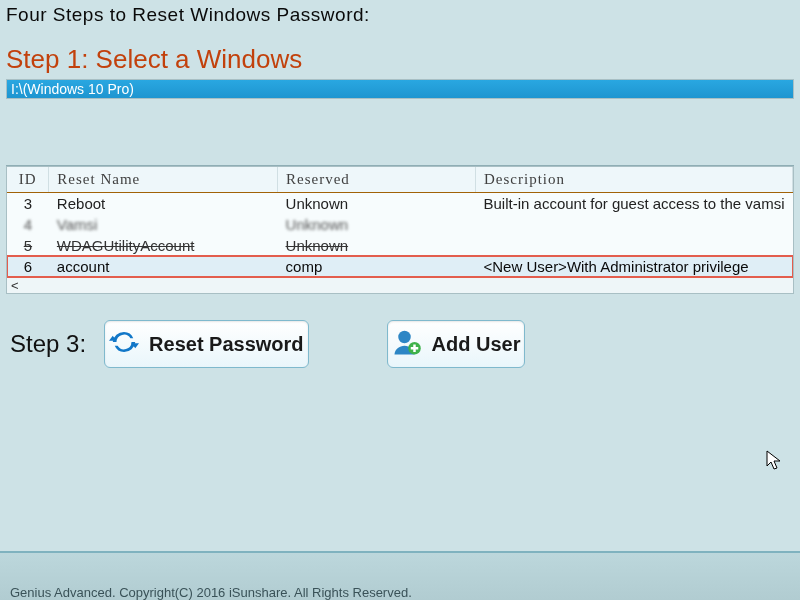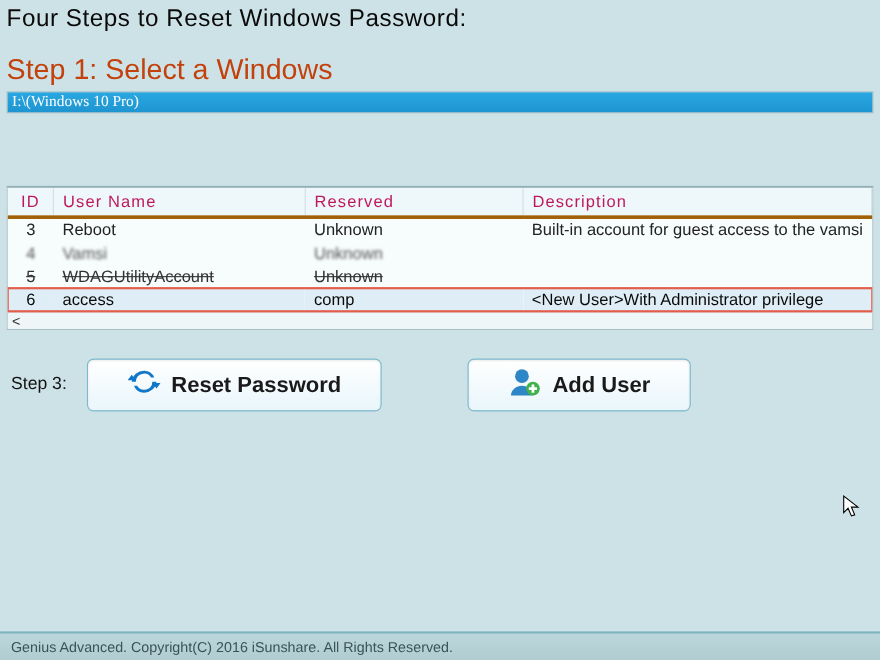--- a/index.html
+++ b/index.html
@@ -8,21 +8,21 @@
     background: #cde2e6;
     width: 800px; height: 600px;
     overflow: hidden;
     position: relative;
     color: #1a1a1a;
   }
   .panel {
     padding: 4px 6px;
   }
   .page-title {
-    font-size: 22px;
+    font-size: 19px;
     font-weight: 400;
     color: #0a0a0a;
     margin-bottom: 0;
     letter-spacing: .5px;
   }
   .step-label {
     font-size: 26px;
     font-weight: 400;
     color: #c2410c;
     margin-top: 18px;
@@ -32,47 +32,46 @@
     border: 1px solid #a8bfc4;
     background: #f6fbfc;
     font-size: 14px;
   }
   .windows-list .row {
     padding: 1px 4px;
   }
   .windows-list .row.selected {
     background: linear-gradient(#29a7e1, #1e95d0);
     color: #fff;
-    font-family: Liberation Serif, serif;
   }
   .spacer1 { height: 58px; }
   hr.sep {
     border: none; border-top: 1px solid #8faeb5;
     margin: 8px 0 0 0;
   }
   .user-table-wrap {
     background: #f7fcfd;
     border: 1px solid #a8bfc4;
     overflow: hidden;
   }
   table.user-table {
     width: 100%;
     border-collapse: collapse;
     font-size: 15px;
   }
   .user-table th {
-    font-family: Liberation Sans, sans-serif;
+    font-family: Liberation Serif, serif;
     font-weight: 400;
     letter-spacing: 1px;
     text-align: left;
     padding: 4px 8px;
-    border-bottom: 3px solid #a16207;
+    border-bottom: 1px solid #a16207;
     border-right: 1px solid #d0dfe3;
     background: #eef7fa;
-    color: #be185d;
+    color: #404040;
   }
   .user-table th.id { width: 42px; text-align: center; }
   .user-table td {
     padding: 2px 8px;
     font-size: 15px;
     color: #222;
     white-space: nowrap;
     overflow: hidden;
     text-overflow: clip;
   }
@@ -101,47 +100,47 @@
     color: #333;
   }
   .step-row {
     display: flex;
     align-items: center;
     gap: 18px;
     margin-top: 26px;
     padding-left: 4px;
   }
   .step-row .step-lbl {
-    font-size: 16px;
+    font-size: 24px;
     color: #111;
   }
   .btn {
     display: inline-flex;
     align-items: center;
     gap: 10px;
     background: linear-gradient(#ffffff, #e9f6fb);
     border: 1px solid #7fb9cd;
     border-radius: 6px;
-    padding: 8px 36px;
+    padding: 8px 4px;
     font-size: 20px;
     font-weight: 700;
     color: #1a1a1a;
     cursor: pointer;
     box-shadow: 0 1px 2px rgba(0,0,0,.1) inset, 0 1px 1px rgba(255,255,255,.7) inset;
     min-width: 120px;
     height: 48px;
   }
   .btn svg { width: 30px; height: 30px; flex-shrink:0; }
   .footer-bar {
     position: absolute;
     left: 0; right: 0; bottom: 0;
-    height: 26px;
+    height: 49px;
     border-top: 2px solid #7fb2bf;
     display: flex;
-    align-items: center;
+    align-items: flex-end;
     padding: 0 10px;
     font-size: 13px;
     color: #3a5258;
     background: linear-gradient(#bcd7dc, #b1ccd1);
   }
   .cursor {
     position: absolute;
     right: 18px;
     bottom: 128px;
     width: 16px; height: 22px;
@@ -164,21 +163,21 @@
 
   <div class="spacer1"></div>
   <hr class="sep">
 
 
   <div class="user-table-wrap">
     <table class="user-table">
       <thead>
         <tr>
           <th class="id">ID</th>
-          <th class="col-uname">User Name</th>
+          <th class="col-uname">Reset Name</th>
           <th class="col-pwd">Reserved</th>
           <th>Description</th>
         </tr>
       </thead>
       <tbody>
         <tr>
           <td class="id">3</td>
           <td>Reboot</td>
           <td>Unknown</td>
           <td>Built-in account for guest access to the vamsi</td>
@@ -190,21 +189,21 @@
           <td></td>
         </tr>
         <tr class="struck">
           <td class="id">5</td>
           <td>WDAGUtilityAccount</td>
           <td>Unknown</td>
           <td></td>
         </tr>
         <tr class="highlighted">
           <td class="id">6</td>
-          <td>access</td>
+          <td>account</td>
           <td>comp</td>
           <td>&lt;New User&gt;With Administrator privilege</td>
         </tr>
       </tbody>
     </table>
     <div class="scroll-indicator">&lt;</div>
   </div>
 
   <div class="step-row">
     <div class="step-lbl">Step 3:</div>

